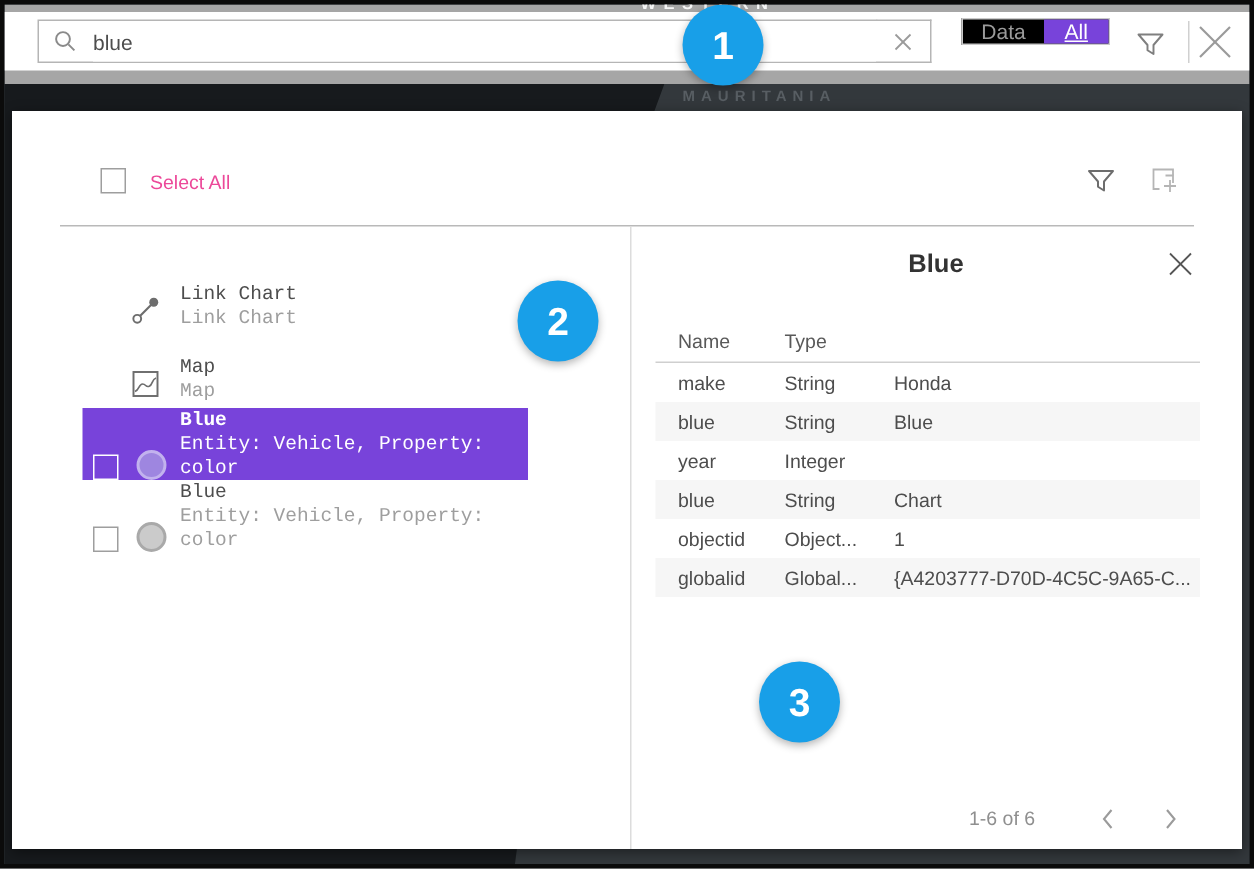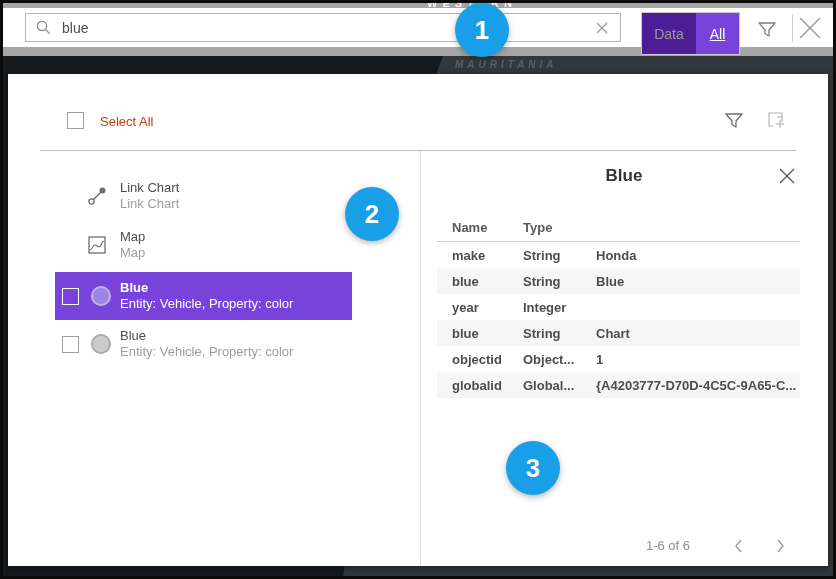--- a/index.html
+++ b/index.html
@@ -11,54 +11,54 @@
     color:#4d4d4d;
   }
   
   .map-gray-band{position:absolute;left:0;top:0;right:0;height:53px;background:#a6a6a6;}
   .map-top-label{position:absolute;left:424px;top:-6px;color:rgba(255,255,255,.9);
     font-size:11px;font-weight:bold;letter-spacing:5px;}
   .map-dark{position:absolute;left:0;top:53px;right:0;bottom:0;background:#33383c;overflow:hidden;}
   .map-land{position:absolute;left:0;top:0;width:100%;height:100%;background:#171a1d;
     clip-path:polygon(0 0,53% 0,47% 26%,41% 100%,0 100%);}
   .map-country-label{position:absolute;left:452px;top:3px;color:#585e63;
-    font-size:10px;font-weight:bold;letter-spacing:4px;font-style:italic;}
+    font-size:10px;font-weight:bold;letter-spacing:4px;}
   .map-bottom-label{position:absolute;left:55px;top:509px;color:#63676b;
     font-size:11px;font-weight:bold;letter-spacing:1px;}
   
   .topbar{position:absolute;left:0;top:5px;right:0;height:39px;background:#ffffff;z-index:5;}
   .search-box{position:absolute;left:22px;top:5px;width:560px;height:29px;
     border:1px solid #b5b5b5;background:#fff;display:flex;align-items:center;}
   .search-box svg{margin-left:9px;flex:0 0 auto;}
   .search-input{border:none;outline:none;flex:1;height:100%;margin-left:10px;
     font-family:inherit;font-size:14px;color:#4d4d4d;}
   .clear-box{position:absolute;left:581px;top:5px;width:37px;height:29px;
     border:1px solid #b5b5b5;border-left:none;background:#fff;
     display:flex;align-items:center;justify-content:center;cursor:pointer;}
-  .seg-group{position:absolute;left:638px;top:4px;width:99px;height:43px;
-    border:1px solid #c9c9c9;background:#4c1d95;display:flex;}
+  .seg-group{position:absolute;left:638px;top:4px;width:99px;height:18px;
+    border:1px solid #c9c9c9;background:#000000;display:flex;}
   .seg{flex:1;display:flex;align-items:center;justify-content:center;
     font-size:14px;color:#9b9b9b;cursor:pointer;}
   .seg.selected{background:#7843DA;color:#fff;flex:0 0 43px;text-decoration:underline;}
   .topbar-filter{position:absolute;left:753px;top:10px;width:22px;height:22px;cursor:pointer;}
   .topbar-vdivider{position:absolute;left:789px;top:6px;width:1px;height:28px;background:#d0d0d0;}
   .topbar-close{position:absolute;left:794px;top:7px;width:26px;height:26px;cursor:pointer;}
   
   .panel{position:absolute;left:5px;top:71px;width:820px;height:492px;background:#ffffff;
     box-shadow:0 2px 8px rgba(0,0,0,.45);z-index:4;}
   .checkbox{width:17px;height:17px;border:1px solid #9e9e9e;background:transparent;flex:0 0 auto;}
   .checkbox.on-purple{border-color:#ffffff;}
   .select-all-box{position:absolute;left:59px;top:38px;}
-  .select-all-label{position:absolute;left:92px;top:40px;font-size:13px;color:#c2410c;}
+  .select-all-label{position:absolute;left:92px;top:40px;font-size:13px;color:#ec4899;}
   .panel-filter-btn{position:absolute;left:715px;top:35px;width:22px;height:22px;cursor:pointer;}
   .panel-add-btn{position:absolute;left:757px;top:35px;width:22px;height:22px;cursor:pointer;}
   .panel-divider{position:absolute;left:32px;top:76px;width:756px;height:1px;background:#b9b9b9;}
   .v-divider{position:absolute;left:412px;top:77px;bottom:0;width:1px;background:#dcdcdc;}
   
-  .result-item{position:absolute;display:flex;align-items:center;height:48px;cursor:pointer;}
+  .result-item{position:absolute;display:flex;align-items:flex-end;height:48px;cursor:pointer;font-family:Liberation Mono, monospace;}
   .result-item .icon-box{width:26px;height:26px;flex:0 0 auto;display:flex;
     align-items:center;justify-content:center;}
   .ri-plain{left:0;width:412px;padding-left:76px;}
   .ri-plain .icon-box{margin-right:10px;}
   .ri-check{left:47px;width:297px;padding-left:7px;}
   .ri-check .checkbox{margin-right:12px;}
   .ri-check .entity-dot{margin-right:9px;}
   .ri-selected{background:#7843DA;}
   .entity-dot{width:20px;height:20px;border-radius:50%;flex:0 0 auto;}
   .dot-gray{background:#cbcbcb;border:2px solid #a9a9a9;}
@@ -68,21 +68,21 @@
   .ri-sub{color:#9e9e9e;}
   .ri-selected .ri-title{color:#ffffff;font-weight:bold;}
   .ri-selected .ri-sub{color:#ffffff;}
   .item1{top:98px;} .item2{top:147px;} .item3{top:198px;} .item4{top:246px;}
   
   .details-title{position:absolute;left:412px;top:92px;width:408px;text-align:center;
     font-size:17px;font-weight:600;color:#333333;}
   .details-close{position:absolute;left:770px;top:93px;width:18px;height:18px;cursor:pointer;}
   .dtable{position:absolute;left:429px;top:140px;width:363px;font-size:13px;}
   .drow{display:grid;grid-template-columns:71px 73px 1fr;align-items:center;height:26px;}
-  .drow > div{padding-left:15px;white-space:nowrap;overflow:hidden;font-weight:bold;}
+  .drow > div{padding-left:15px;white-space:nowrap;overflow:hidden;}
   .dhead{height:28px;border-bottom:1px solid #cfcfcf;color:#595959;}
   .drow.alt{background:#f6f6f6;}
   .pagination-label{position:absolute;left:612px;top:464px;width:96px;text-align:center;
     font-size:13px;color:#8f8f8f;}
   .page-prev{position:absolute;left:721px;top:462px;width:20px;height:20px;cursor:pointer;}
   .page-next{position:absolute;left:762px;top:462px;width:20px;height:20px;cursor:pointer;}
   
   .ann{position:absolute;width:54px;height:54px;border-radius:50%;background:#189FE8;
     color:#fff;font-size:26px;font-weight:bold;display:flex;align-items:center;
     justify-content:center;z-index:50;box-shadow:0 2px 6px rgba(0,0,0,.3);}

